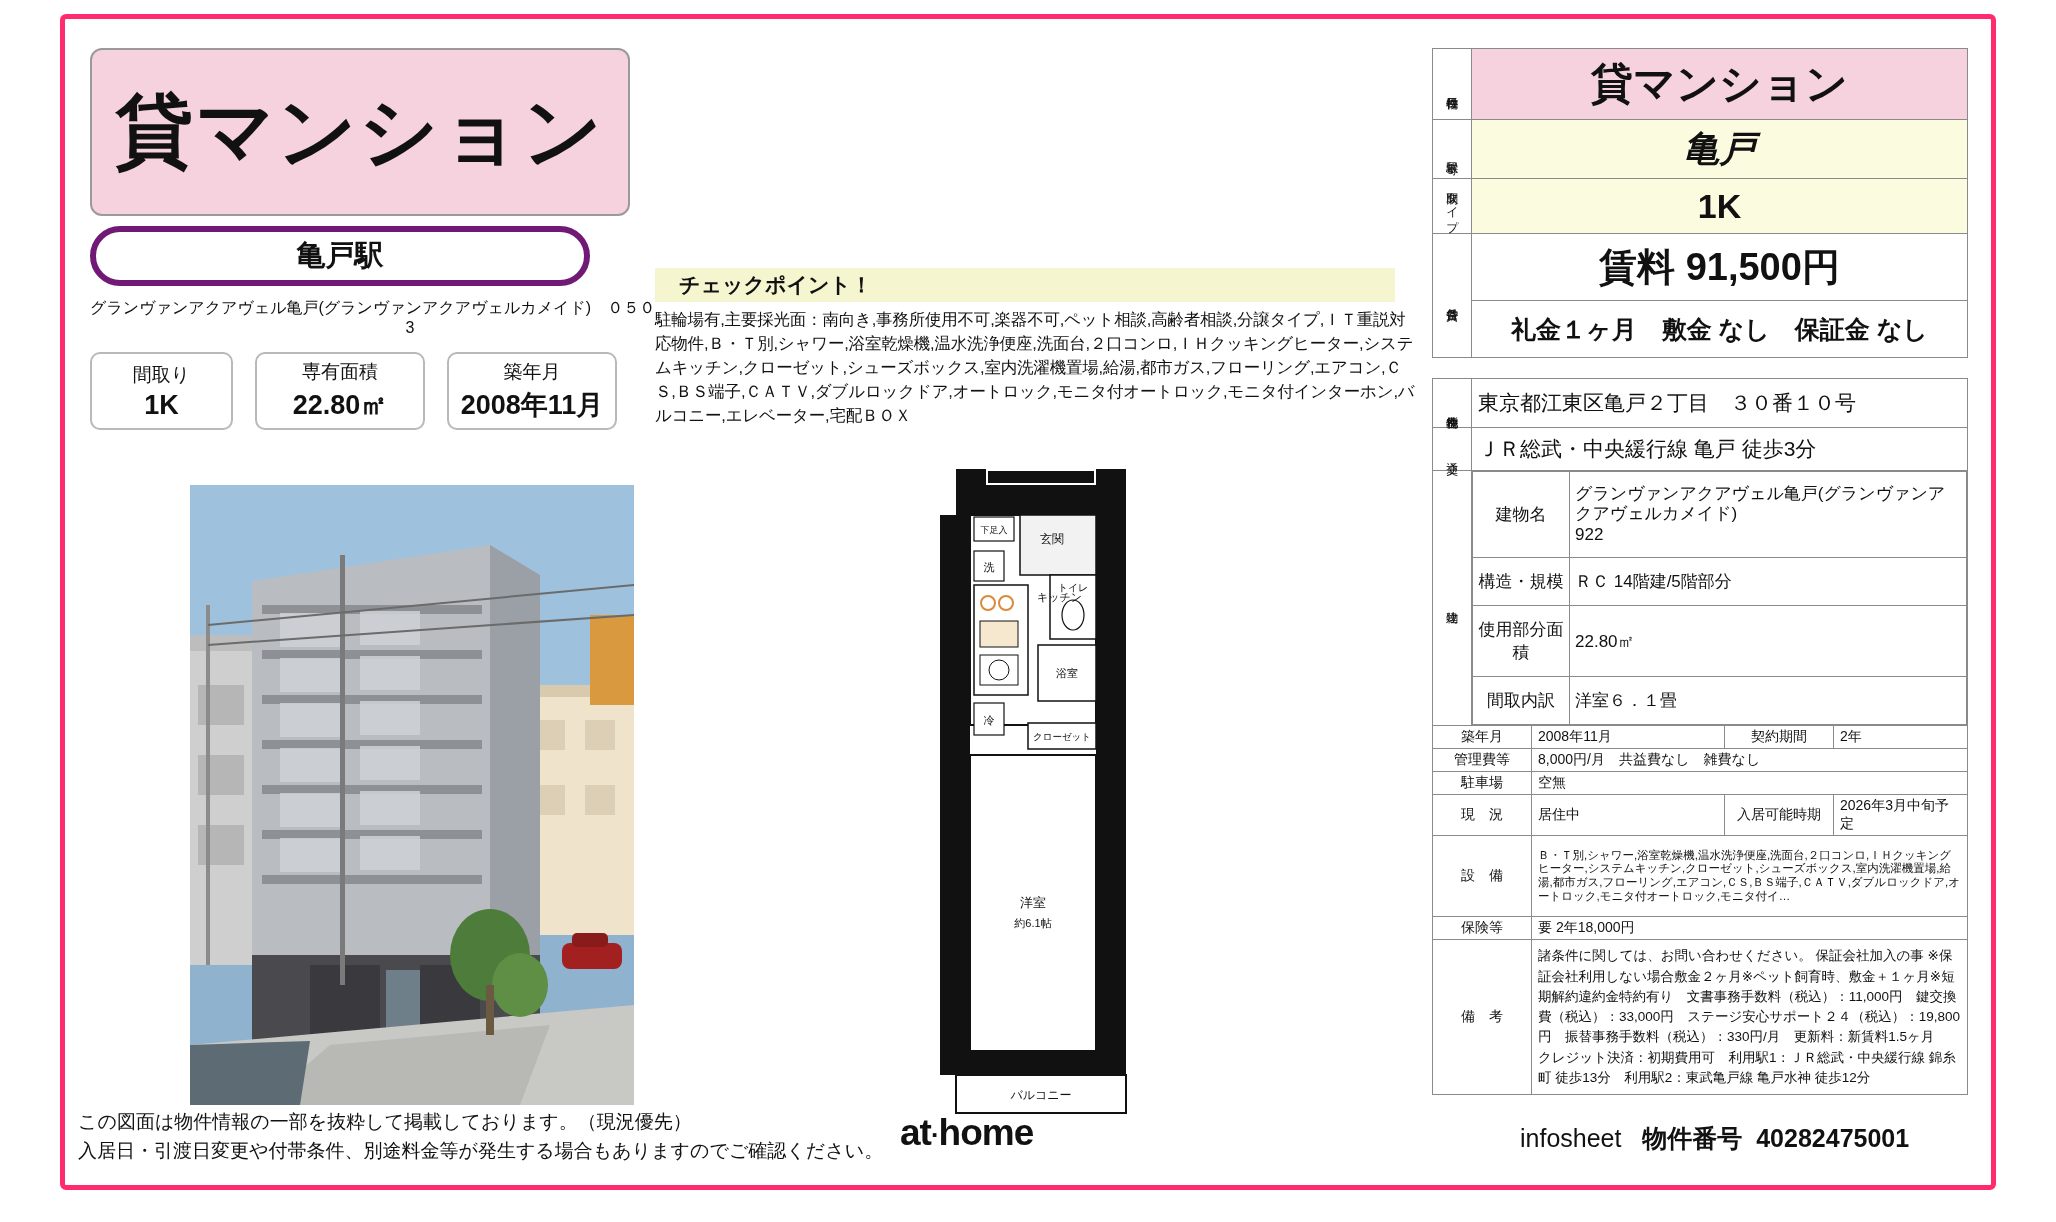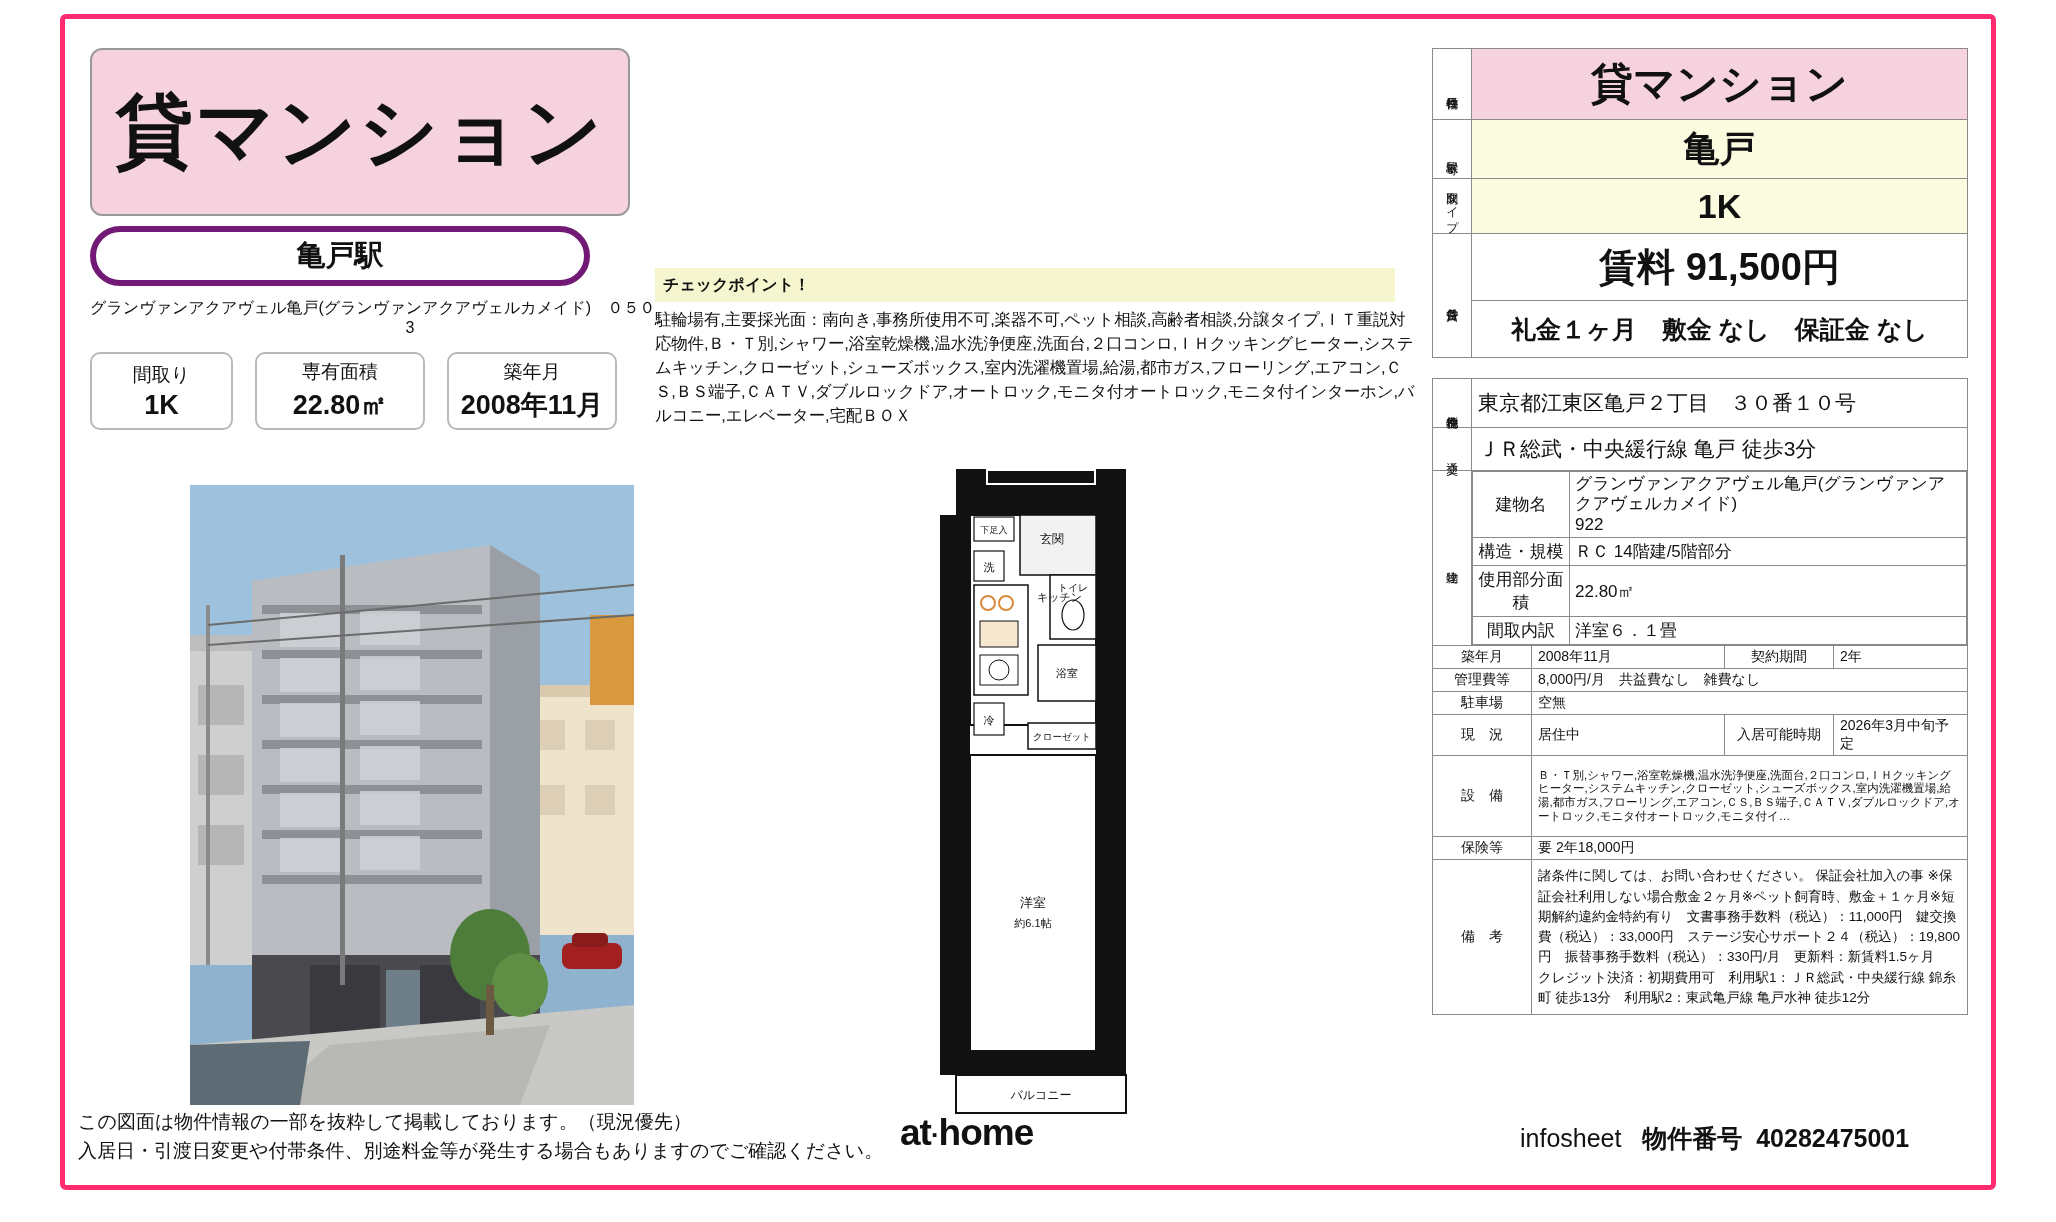--- a/index.html
+++ b/index.html
@@ -35,21 +35,21 @@
     display:flex; flex-direction:column; align-items:center; justify-content:center; box-sizing:border-box;
   }
   .spec-card .lbl { font-size:19px; }
   .spec-card .val { font-size:27px; font-weight:bold; margin-top:2px; }
   .spec-card.wide { width:170px; }
 
   
   .checkpoint { position:absolute; left:655px; top:268px; width:760px; }
   .cp-head {
     background:#f5f5d0; width:740px; height:34px; display:flex; align-items:center;
-    font-size:16px; font-weight:bold; padding-left:8px; box-sizing:border-box;
+    font-size:21px; font-weight:bold; padding-left:24px; box-sizing:border-box;
   }
   .cp-body { margin-top:6px; width:760px; font-size:16.5px; line-height:1.45; letter-spacing:-0.2px; }
 
   
   .photo {
     position:absolute; left:190px; top:485px; width:444px; height:620px;
     background:#9fb6c9; overflow:hidden;
   }
   .photo svg { display:block; }
 
@@ -61,31 +61,31 @@
 
   table.grid { border-collapse:collapse; width:536px; }
   table.grid td { border:1px solid #8a8a8a; padding:2px 6px; vertical-align:middle; }
   .vlabel {
     width:26px; text-align:center; font-size:12px; line-height:1.05; background:#ffffff;
     letter-spacing:0px;
   }
   .vlabel span { writing-mode:vertical-rl; text-orientation:upright; display:inline-block; }
 
   .hdr-pink { background:#f6d2de; text-align:center; font-size:42px; font-weight:bold; height:66px; }
-  .hdr-cream { background:#fbfbe0; text-align:center; font-size:36px; font-weight:bold; height:54px; }
+  .hdr-cream { background:#fbfbe0; text-align:center; font-size:36px; font-weight:bold; height:54px;font-style:italic; }
   .hdr-cream2 { background:#fbfbe0; text-align:center; font-size:34px; font-weight:bold; height:50px; }
   .rent { text-align:center; font-size:38px; font-weight:bold; height:62px; }
   .fees { text-align:center; font-size:25px; font-weight:bold; height:52px; }
 
   .addr-tbl { margin-top:20px; }
   .addr-tbl td.val { font-size:21px; }
   .addr-big { font-size:23px; }
 
   table.inner { border-collapse:collapse; width:100%; }
-  table.inner td { border:1px solid #8a8a8a; padding:2px 5px; font-size:17px; }
+  table.inner td { border:1px solid #8a8a8a; padding:12px 5px; font-size:17px; }
   .in-lbl { width:86px; text-align:center; font-size:14px; }
   .tiny { font-size:11.5px; line-height:1.2; }
   .small { font-size:14px; }
   .remarks { font-size:13.5px; line-height:1.5; }
 
   
   .footer-note { position:absolute; left:78px; top:1108px; font-size:19px; line-height:1.5; }
   .athome { position:absolute; left:900px; top:1112px; font-size:37px; font-weight:bold; letter-spacing:-1px; }
   .athome .dot { font-size:26px; vertical-align:middle; }
   .infosheet { position:absolute; left:1520px; top:1122px; font-size:25px; }

